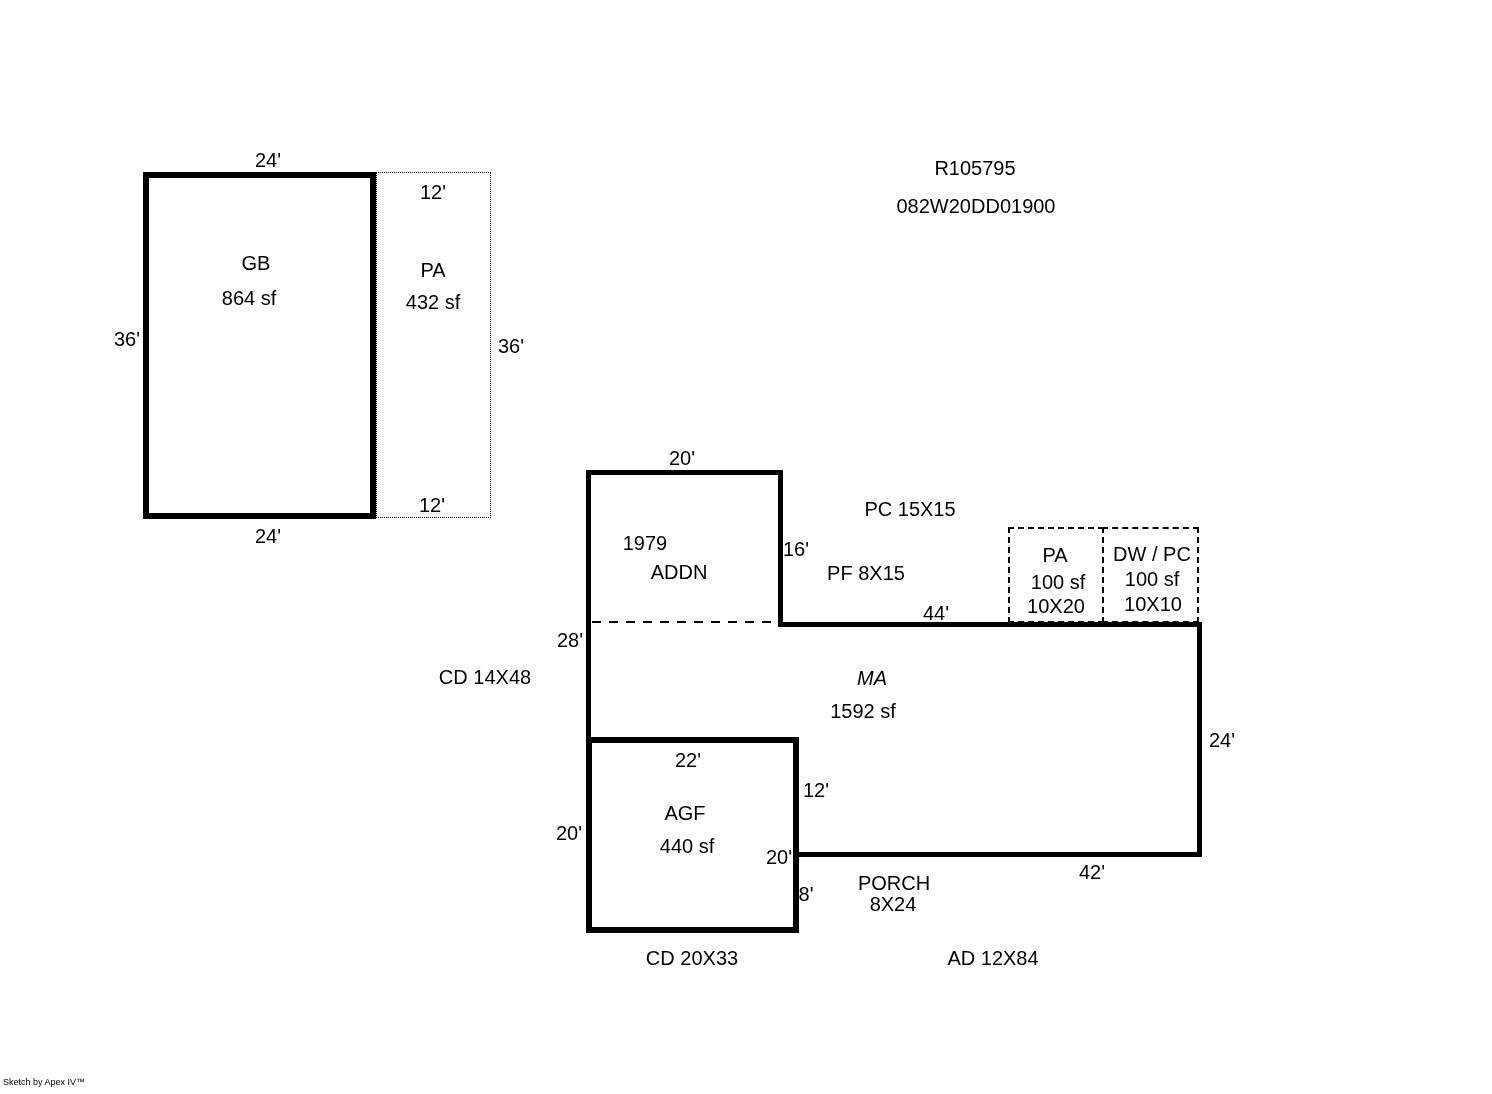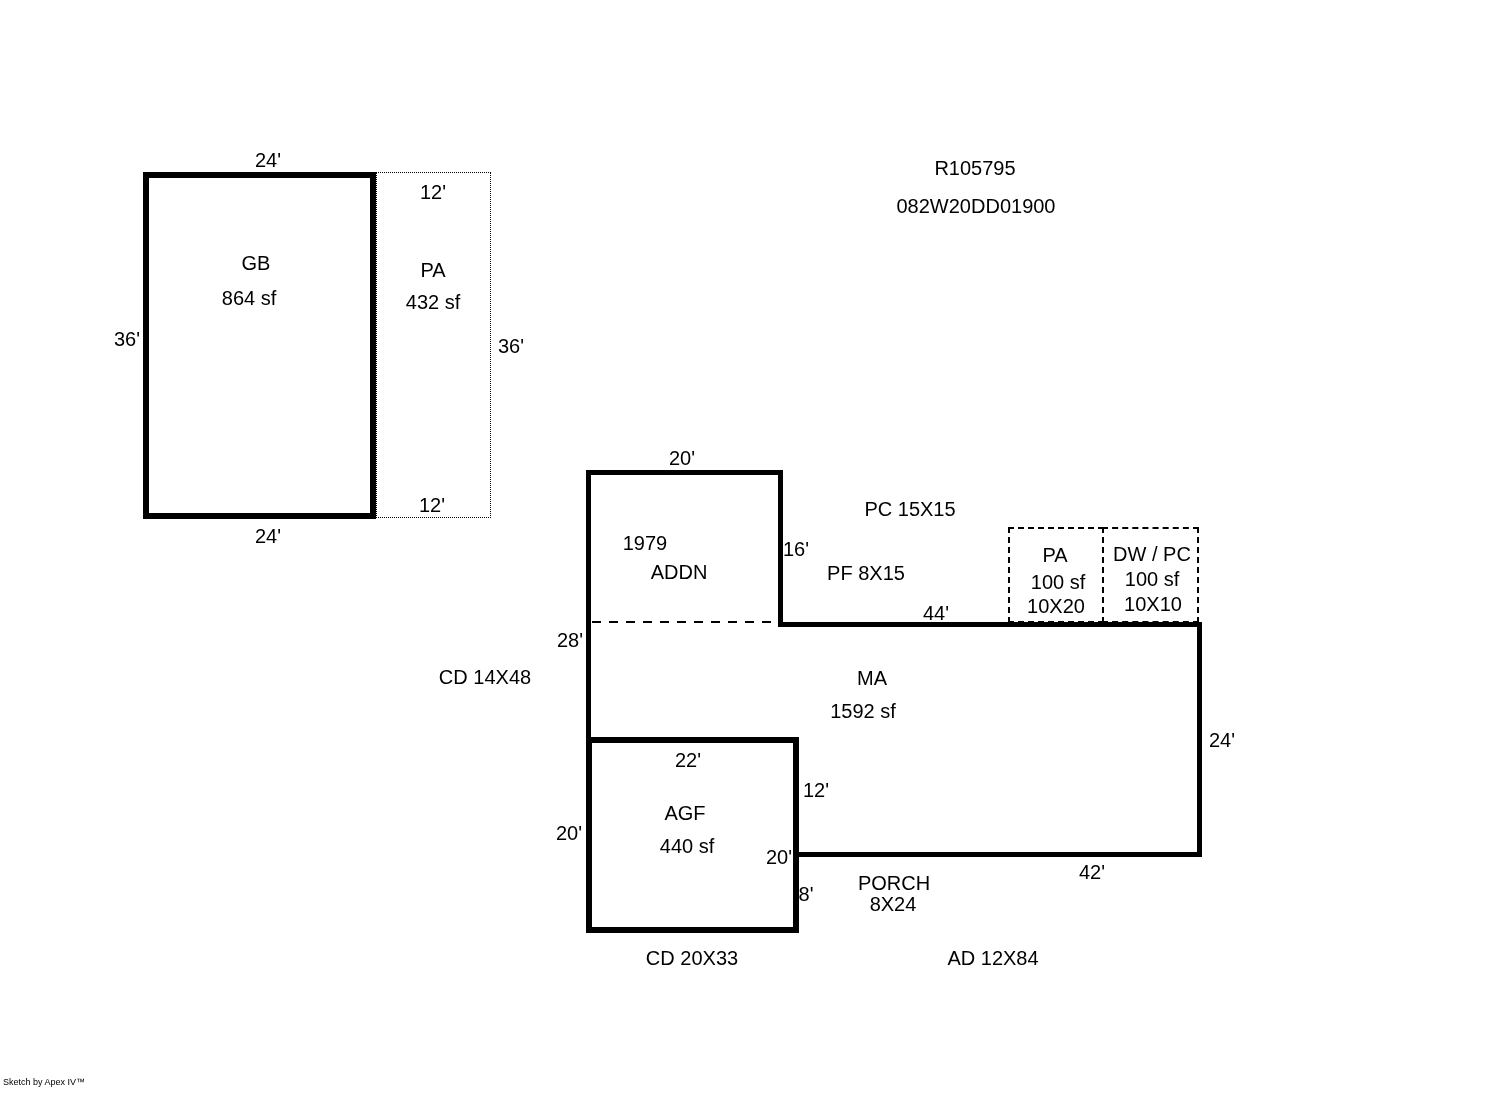--- a/index.html
+++ b/index.html
@@ -108,21 +108,21 @@
   <div class="lbl" style="left:1056px; top:606px;">10X20</div>
 
   <div class="box-dashed" style="left:1102px; top:527px; width:97px; height:96px;"></div>
   <div class="lbl" style="left:1152px; top:554px;">DW / PC</div>
   <div class="lbl" style="left:1152px; top:579px;">100 sf</div>
   <div class="lbl" style="left:1153px; top:604px;">10X10</div>
 
   <div class="lbl" style="left:936px; top:613px;">44'</div>
   <div class="lbl" style="left:570px; top:640px;">28'</div>
   <div class="lbl" style="left:485px; top:677px;">CD 14X48</div>
-  <div class="lbl" style="left:872px; top:678px;">MA</div>
+  <div class="lbl" style="left:872px; top:678px;font-style:italic;">MA</div>
   <div class="lbl" style="left:863px; top:711px;">1592 sf</div>
   <div class="lbl" style="left:1222px; top:740px;">24'</div>
   <div class="lbl" style="left:816px; top:790px;">12'</div>
   <div class="lbl" style="left:1092px; top:872px;">42'</div>
 
   <div class="box" style="left:586px; top:737px; width:213px; height:196px;"></div>
   <div class="lbl" style="left:688px; top:760px;">22'</div>
   <div class="lbl" style="left:685px; top:813px;">AGF</div>
   <div class="lbl" style="left:687px; top:846px;">440 sf</div>
   <div class="lbl" style="left:569px; top:833px;">20'</div>

